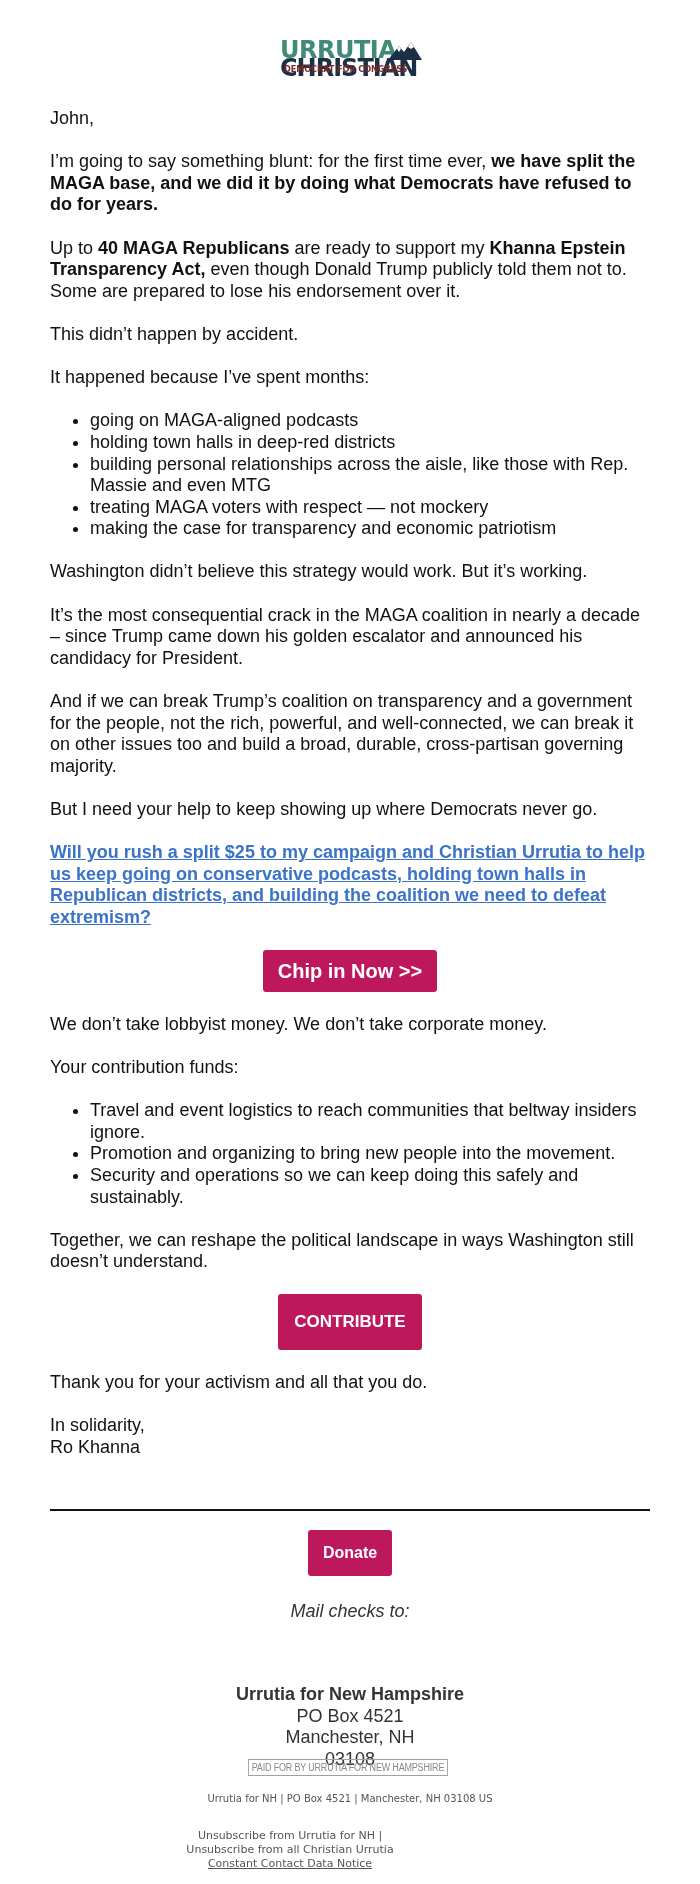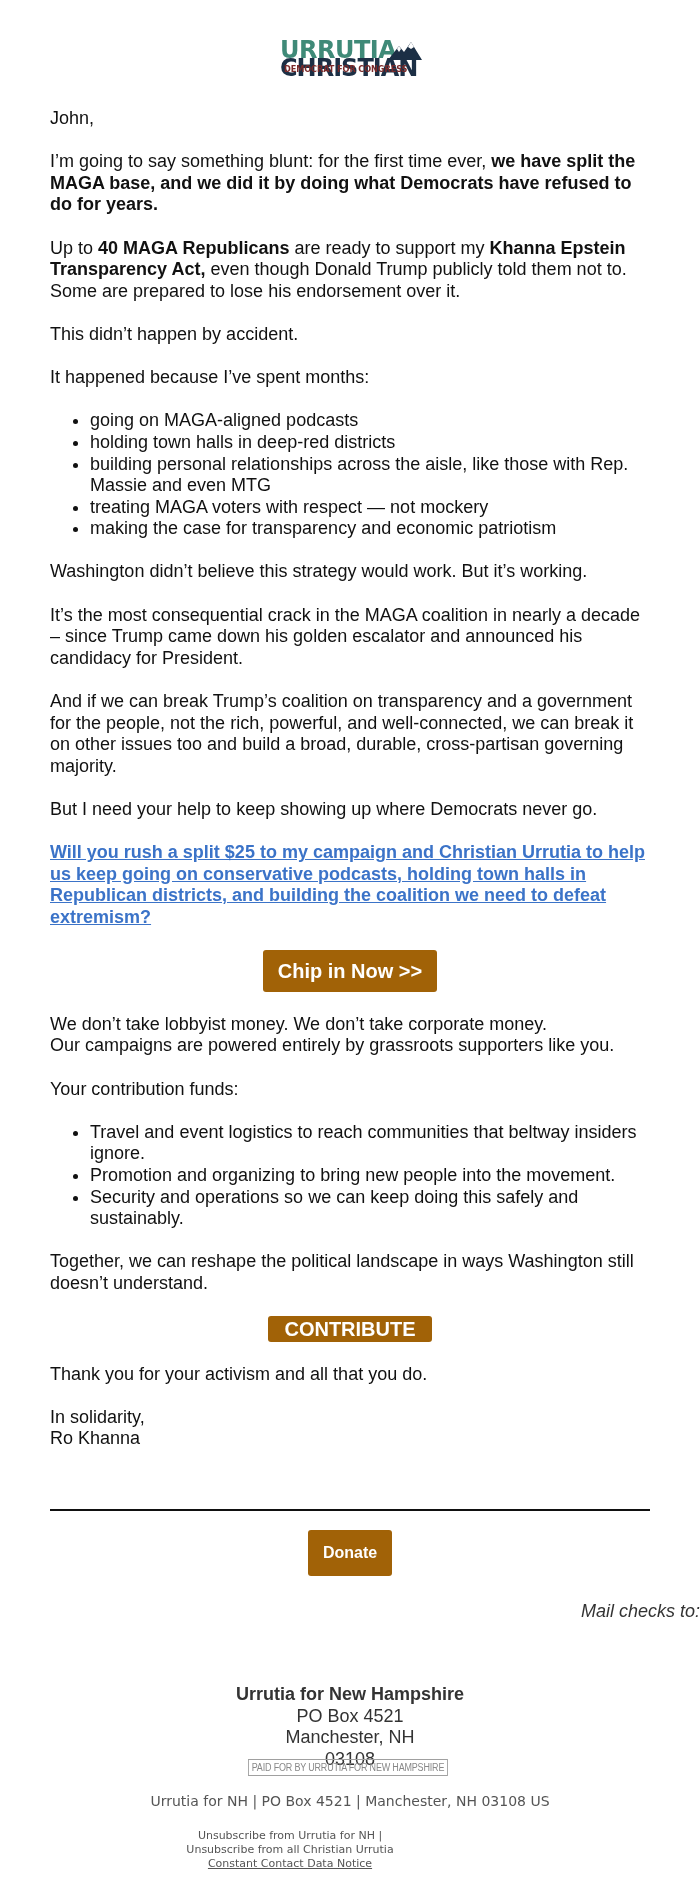--- a/index.html
+++ b/index.html
@@ -14,36 +14,36 @@
 
     .body { position: absolute; left: 50px; top: 108px; width: 600px; font-size: 18px; line-height: 21.6px; }
     .body p { margin: 0 0 21.6px 0; }
     .body b { font-weight: bold; }
     .body ul { margin: 0 0 21.6px 0; padding-left: 40px; }
     .body ul li { margin: 0; padding: 0; }
 
     .cta-link { color: #3b73c8; font-weight: bold; text-decoration: underline; font-size: 18px; line-height: 21.6px; }
 
     .btn-row { text-align: center; margin: 0 0 21.6px 0; }
-    .btn { display: inline-block; background: #a16207; color: #ffffff; font-weight: bold; border-radius: 3px; text-decoration: none; }
+    .btn { display: inline-block; background: #be185d; color: #ffffff; font-weight: bold; border-radius: 3px; text-decoration: none; }
     .btn.chip { font-size: 20px; padding: 10px 15px; line-height: 22px; }
-    .btn.contribute { font-size: 20px; padding: 2px 16px; line-height: 22px; }
+    .btn.contribute { font-size: 17px; padding: 17px 16px; line-height: 22px; }
     .btn.donate { font-size: 16px; padding: 11px 15px; line-height: 24px; }
 
     .divider { position: absolute; left: 50px; top: 1509px; width: 600px; height: 2px; background: #111111; }
 
     .footer-donate { position: absolute; left: 0; width: 700px; top: 1530px; text-align: center; }
-    .mail { position: absolute; left: 0; width: 700px; top: 1601px; text-align: right; font-style: italic; color: #333333; font-size: 18px; line-height: 21.6px; }
+    .mail { position: absolute; left: 0; width: 700px; top: 1601px; text-align: center; font-style: italic; color: #333333; font-size: 18px; line-height: 21.6px; }
     .addr { position: absolute; left: 0; width: 700px; top: 1644px; text-align: center; color: #333333; font-size: 18px; line-height: 21.6px; margin-top: 40px; }
     .addr .org { font-weight: bold; }
 
     .paid { position: absolute; left: 0; width: 696px; top: 1757px; text-align: center; }
     .paid span { display: inline-block; border: 1px solid #a0a0a0; padding: 0 3px; font-family: "Liberation Sans Narrow", "Liberation Sans", sans-serif; font-size: 10px; color: #888888; letter-spacing: -0.2px; line-height: 15px; transform: scaleX(0.9); }
 
-    .cc-addr { position: absolute; left: 0; width: 700px; top: 1793px; text-align: center; font-family: "DejaVu Sans", sans-serif; font-size: 14px; color: #555555; }
+    .cc-addr { position: absolute; left: 0; width: 700px; top: 1793px; text-align: center; font-family: "DejaVu Sans", sans-serif; font-size: 10px; color: #555555; }
     .unsub { position: absolute; left: 0; width: 580px; top: 1829px; text-align: center; font-family: "DejaVu Sans", sans-serif; font-size: 11px; color: #555555; line-height: 14px; }
     .unsub a { color: #555555; text-decoration: none; }
     .unsub a.u { text-decoration: underline; }
   </style>
 </head>
 <body>
 
 <div class="logo">
   <div class="l1">CHRISTIAN</div>
   <div class="l2">URRUTIA</div>
@@ -77,21 +77,21 @@
   <p>It’s the most consequential crack in the MAGA coalition in nearly a decade – since Trump came down his golden escalator and announced his candidacy for President.</p>
   <p>And if we can break Trump’s coalition on transparency and a government for the people, not the rich, powerful, and well-connected, we can break it on other issues too and build a broad, durable, cross-partisan governing majority.</p>
   <p>But I need your help to keep showing up where Democrats never go.</p>
 
   <p><a class="cta-link" href="#">Will you rush a split $25 to my campaign and Christian Urrutia to help us keep going on conservative podcasts, holding town halls in Republican districts, and building the coalition we need to defeat extremism?</a></p>
 
   <div class="btn-row">
     <a class="btn chip" href="#">Chip in Now &gt;&gt;</a>
   </div>
 
-  <p><span>We don’t take lobbyist money. We don’t take corporate money.</span><br><span>Our campaigns are powered entirely by grassroots supporters like you.</span></p>
+  <p><span>We don’t take lobbyist money. We don’t take corporate money.</span><br></p>
 
   <p>Your contribution funds:</p>
 
   <ul>
     <li>Travel and event logistics to reach communities that beltway insiders ignore.</li>
     <li>Promotion and organizing to bring new people into the movement.</li>
     <li>Security and operations so we can keep doing this safely and sustainably.</li>
   </ul>
 
   <p>Together, we can reshape the political landscape in ways Washington still doesn’t understand.</p>

